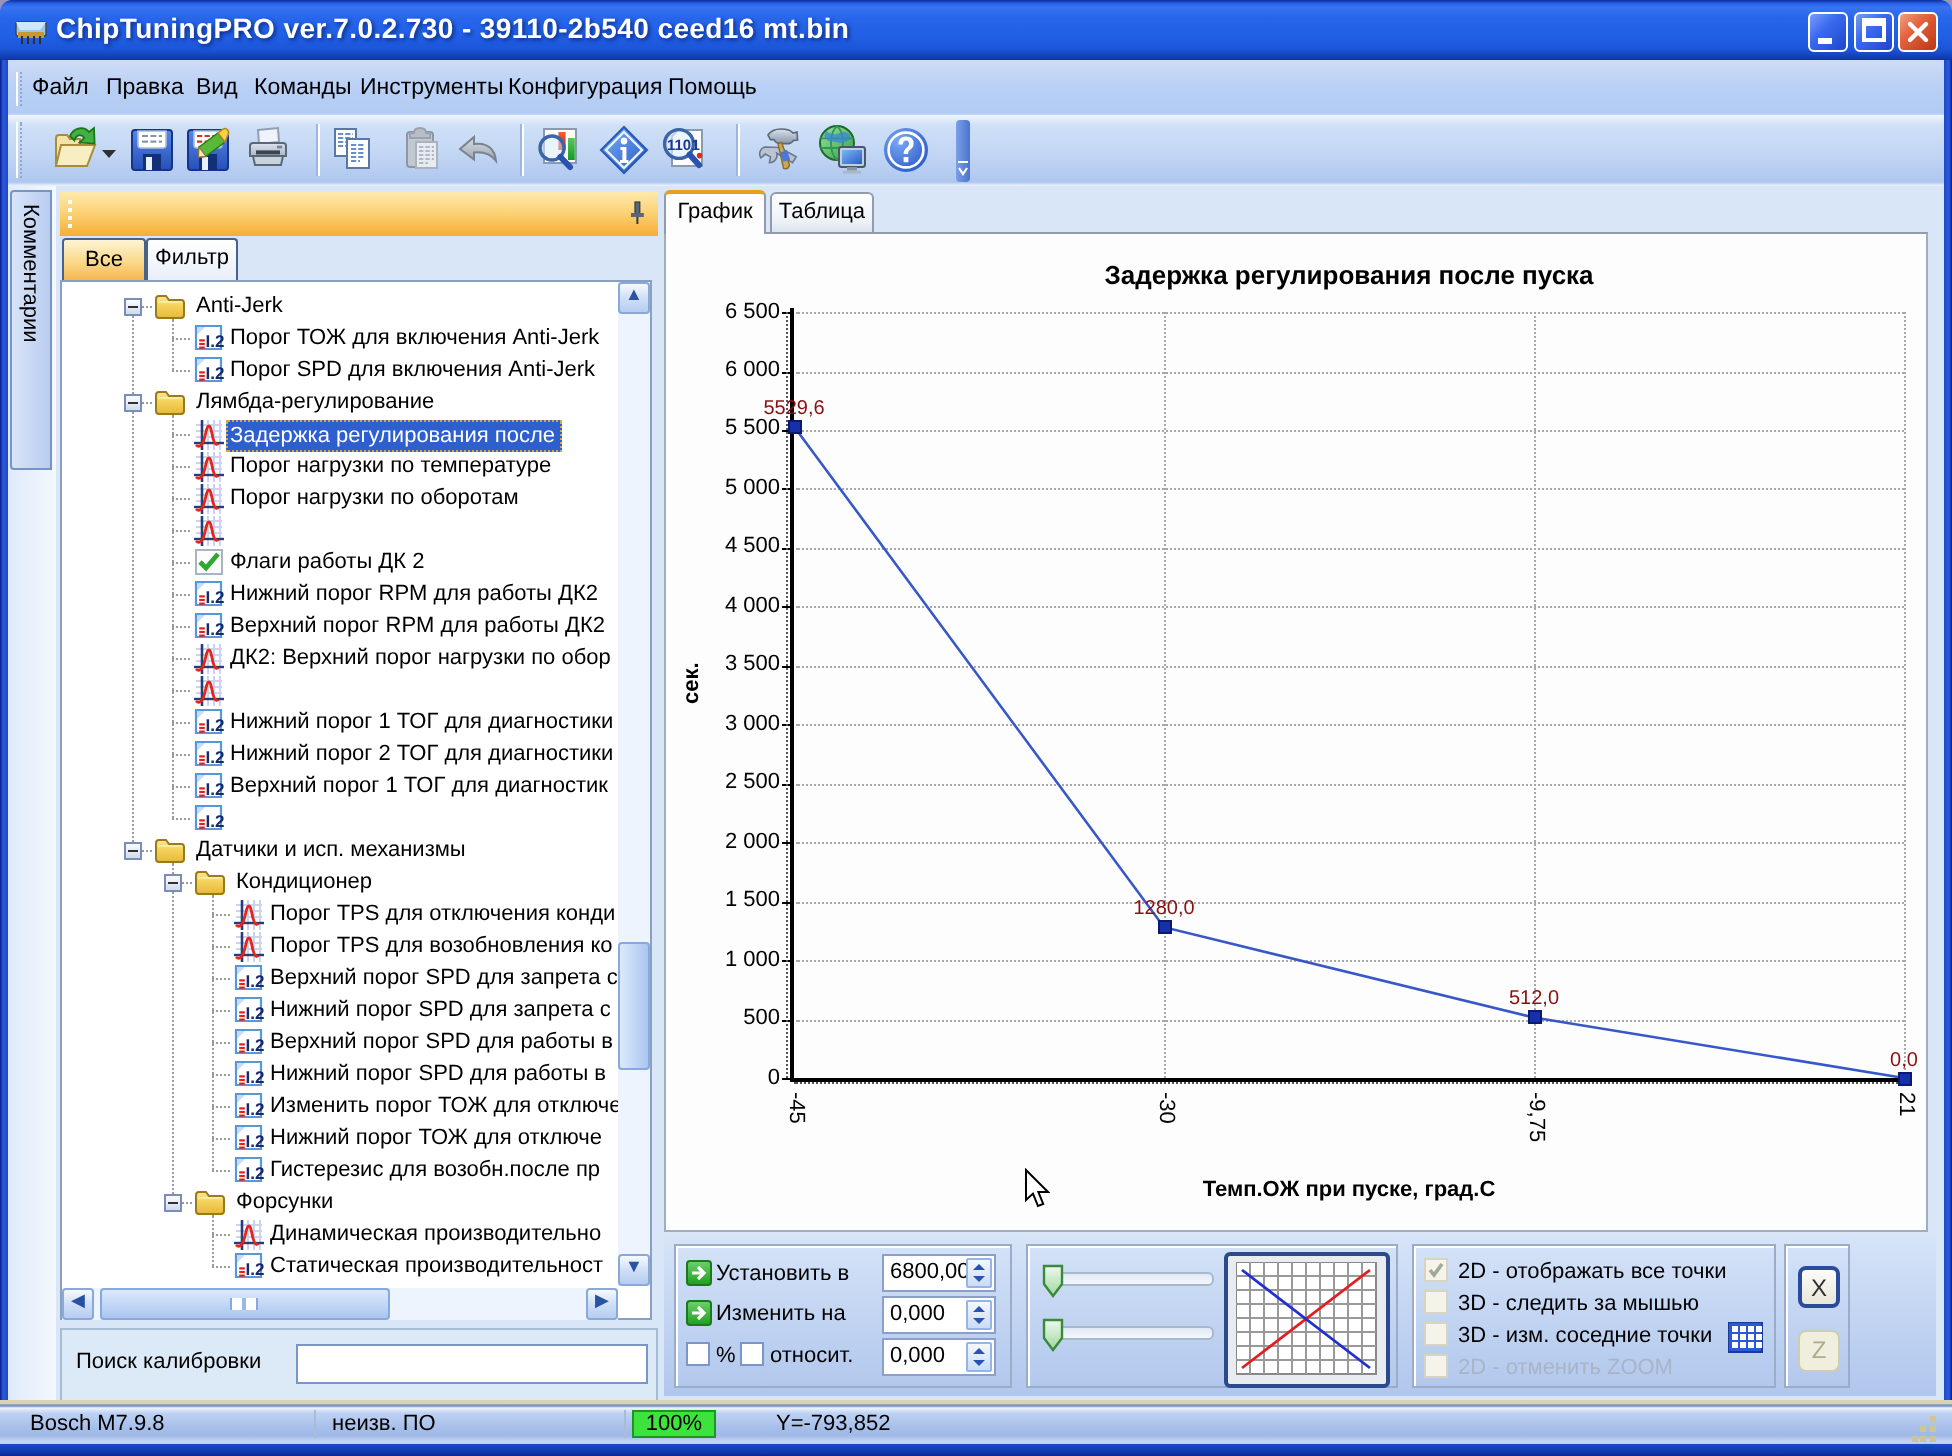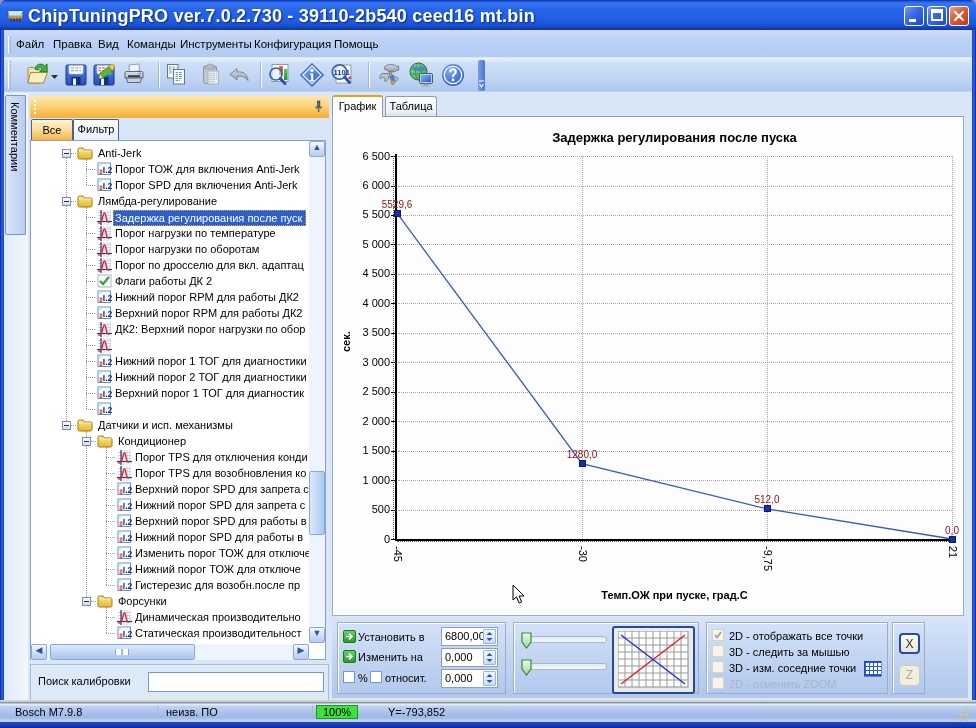--- a/index.html
+++ b/index.html
@@ -1,21 +1,21 @@
 <!DOCTYPE html>
 <html><head>
 <meta charset="utf-8">
 <style>
 * { margin:0; padding:0; box-sizing:border-box; }
 html,body { width:976px; height:728px; overflow:hidden; }
 body { font-family:"Liberation Sans", sans-serif; font-size:11px; position:relative; background:#d9e6f8; }
 .abs { position:absolute; }
 #titlebar { left:0; top:0; width:976px; height:30px; border-radius:6px 6px 0 0;
   background:linear-gradient(180deg,#0a2f9e 0%,#2861e8 6%,#3874f2 12%,#2766ea 30%,#2160e6 60%,#1c55d8 82%,#1443bc 93%,#0d349e 100%); }
-#titletext { left:28px; top:6px; color:#fff; font-size:18px; font-weight:bold; text-shadow:1px 1px 2px #0a2a80; letter-spacing:0.2px; }
+#titletext { left:28px; top:6px; color:#fff; font-size:14px; font-weight:bold; text-shadow:1px 1px 2px #0a2a80; letter-spacing:0.2px; }
 .tbtn { top:6px; width:20px; height:20px; border-radius:3px; border:1px solid #fff; }
 .tbtn.min  { left:904px; background:linear-gradient(135deg,#7a9cf8 0%,#3a6af0 40%,#1d46cc 100%); }
 .tbtn.max  { left:927px; background:linear-gradient(135deg,#7a9cf8 0%,#3a6af0 40%,#1d46cc 100%); }
 .tbtn.close{ left:949px; background:linear-gradient(135deg,#f0a080 0%,#e3613c 40%,#bc3614 100%); }
 #borderL { left:0; top:30px; width:4px; height:692px; background:linear-gradient(90deg,#0a1e8c,#2a5ae0 40%,#1c48c4); }
 #borderR { left:972px; top:30px; width:4px; height:692px; background:linear-gradient(90deg,#1c48c4,#2a5ae0 60%,#0a1e8c); }
 #borderB { left:0; top:722px; width:976px; height:6px; background:linear-gradient(180deg,#1c48c8,#1038ac 70%,#0a2490); }
 #dock { left:4px; top:30px; width:968px; height:63px; background:linear-gradient(180deg,#cfdcf6 0%,#bad0f5 20%,#b2ccf3 42%,#b2ccf3 43%,#eef4fd 44%,#cfe0f7 52%,#c2d6f4 75%,#aec7ef 97%,#f0f6fe 100%); }
 .mitem { top:38px; font-size:11.5px; color:#000; }
 .tsep { top:62px; width:2px; height:26px; border-left:1px solid #9cb6dc; border-right:1px solid #fff; position:absolute; }
@@ -335,21 +335,21 @@
         <path d="M1 5.5 L14 5.5"></path>
         <path d="M1 8.5 L14 8.5"></path>
         <path d="M7 0 L7 15"></path>
         <path d="M10 0 L10 15"></path>
         <path d="M13 0 L13 15"></path>
       </g>
       <path d="M4 0 L4 15" stroke="#2a3a7a" stroke-width="1.3"></path>
       <path d="M0 11.5 L15 11.5" stroke="#2a3a7a" stroke-width="1.2"></path>
       <path d="M1 12.5 C2.5 13.8 3.8 13 4.8 10.5 C6 7 6.3 3 7.4 3 C8.5 3 8.8 6.5 9.6 9.5 C10.2 11.8 11 12.6 12.2 11.8" fill="none" stroke="#e02818" stroke-width="1.4"></path>
     </svg>
-    <div class="tsel" style="left:82px;top:69px;width:193px">Задержка регулирования после пуск</div>
+    <div class="tsel" style="left:82px;top:69px;width:168px">Задержка регулирования после пуск</div>
     <div style="position:absolute;left:55px;top:92px;width:9px;height:1px;border-top:1px dotted #9a9a9a"></div>
     <svg class="tico" style="left:66px;top:85px" width="15" height="15" viewBox="0 0 15 15">
       <g stroke="#ccd2f2" stroke-width="1">
         <path d="M1 2.5 L14 2.5"></path>
         <path d="M1 5.5 L14 5.5"></path>
         <path d="M1 8.5 L14 8.5"></path>
         <path d="M7 0 L7 15"></path>
         <path d="M10 0 L10 15"></path>
         <path d="M13 0 L13 15"></path>
       </g>
@@ -380,21 +380,20 @@
         <path d="M1 5.5 L14 5.5"></path>
         <path d="M1 8.5 L14 8.5"></path>
         <path d="M7 0 L7 15"></path>
         <path d="M10 0 L10 15"></path>
         <path d="M13 0 L13 15"></path>
       </g>
       <path d="M4 0 L4 15" stroke="#2a3a7a" stroke-width="1.3"></path>
       <path d="M0 11.5 L15 11.5" stroke="#2a3a7a" stroke-width="1.2"></path>
       <path d="M1 12.5 C2.5 13.8 3.8 13 4.8 10.5 C6 7 6.3 3 7.4 3 C8.5 3 8.8 6.5 9.6 9.5 C10.2 11.8 11 12.6 12.2 11.8" fill="none" stroke="#e02818" stroke-width="1.4"></path>
     </svg>
-    <div class="trow" style="left:84px;top:116px">Порог по дросселю для вкл. адаптац</div>
     <div style="position:absolute;left:55px;top:140px;width:9px;height:1px;border-top:1px dotted #9a9a9a"></div>
     <svg class="tico" style="left:66px;top:133px" width="15" height="14" viewBox="0 0 15 14">
       <rect x="1" y="1" width="13" height="12" fill="#fdfdfd" stroke="#a8b4c4" stroke-width="1"></rect>
       <path d="M3 7 L6 10 L12 3" fill="none" stroke="#30a830" stroke-width="2.4"></path>
     </svg>
     <div class="trow" style="left:84px;top:132px">Флаги работы ДК 2</div>
     <div style="position:absolute;left:55px;top:156px;width:9px;height:1px;border-top:1px dotted #9a9a9a"></div>
     <svg class="tico" style="left:66px;top:149px" width="15" height="14" viewBox="0 0 15 14">
       <path d="M1 1 L13.5 1 L13.5 12.5 L1 12.5 Z" fill="#fff" stroke="#5a96dc" stroke-width="1.1"></path>
       <path d="M1.5 1.5 L5.5 1.5 L1.5 5.5 Z" fill="#c6ddf5"></path>

